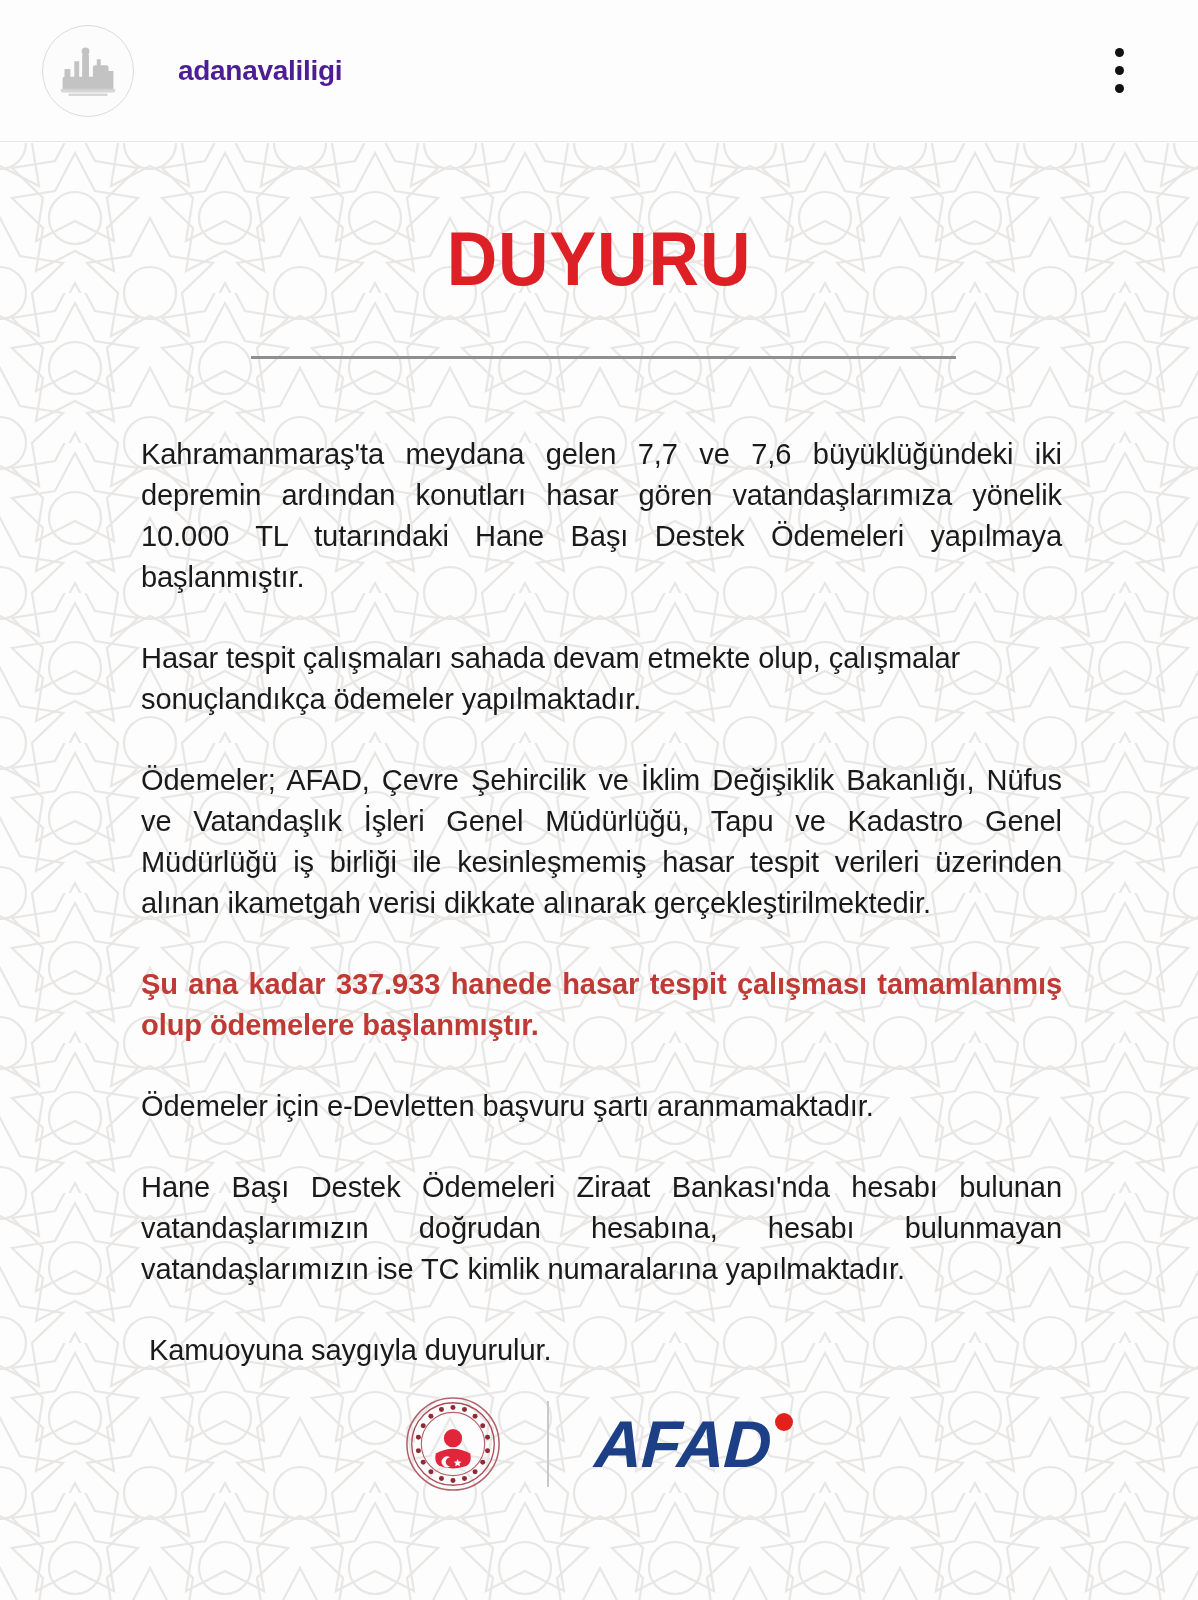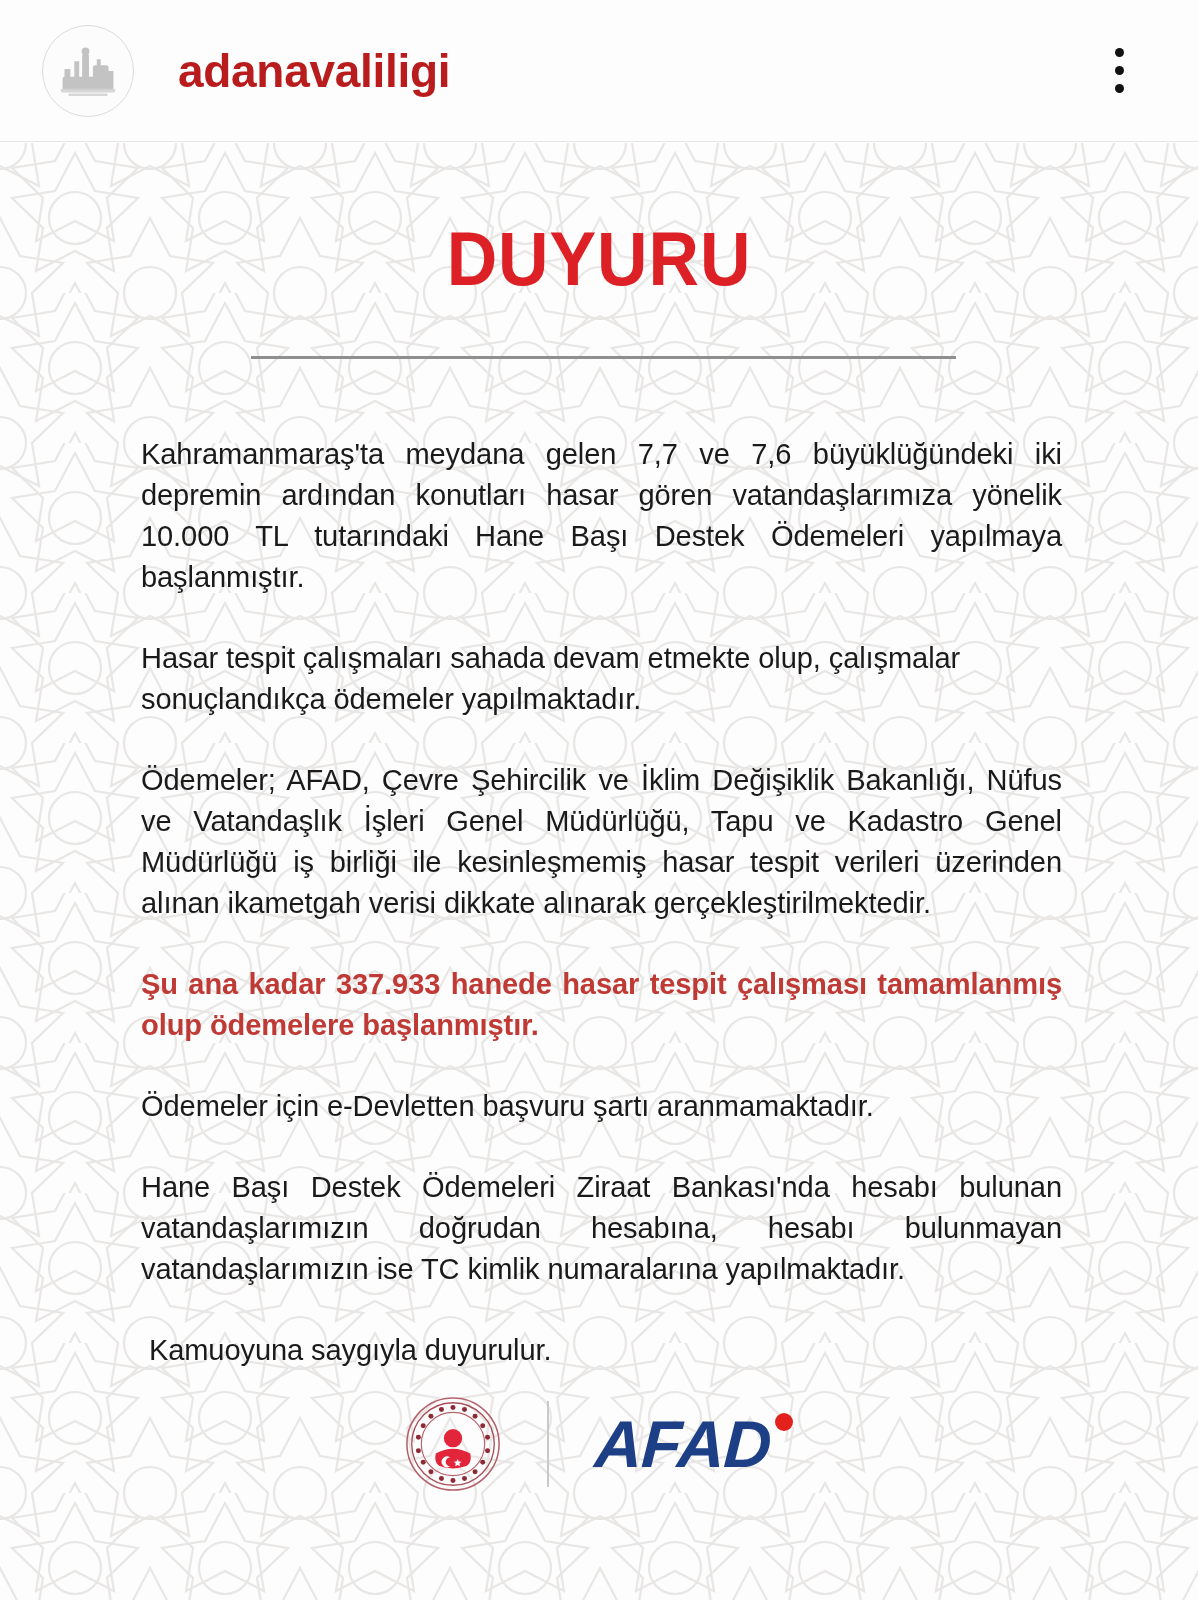--- a/index.html
+++ b/index.html
@@ -40,23 +40,23 @@
     border: 1px solid #dcdcdc;
     background: #fcfcfc;
     position: relative;
     overflow: hidden;
     flex: 0 0 auto;
   }
   .avatar svg { position: absolute; inset: 0; width: 100%; height: 100%; }
 
   .account-name {
     margin-left: 44px;
-    font-size: 46px;
+    font-size: 28px;
     font-weight: 700;
-    color: #b91c1c;
+    color: #4c1d95;
     letter-spacing: -0.3px;
     font-family: "Liberation Sans", sans-serif;
   }
 
   .header-spacer { flex: 1 1 auto; }
 
   .kebab {
     width: 54px;
     height: 68px;
     display: flex;

